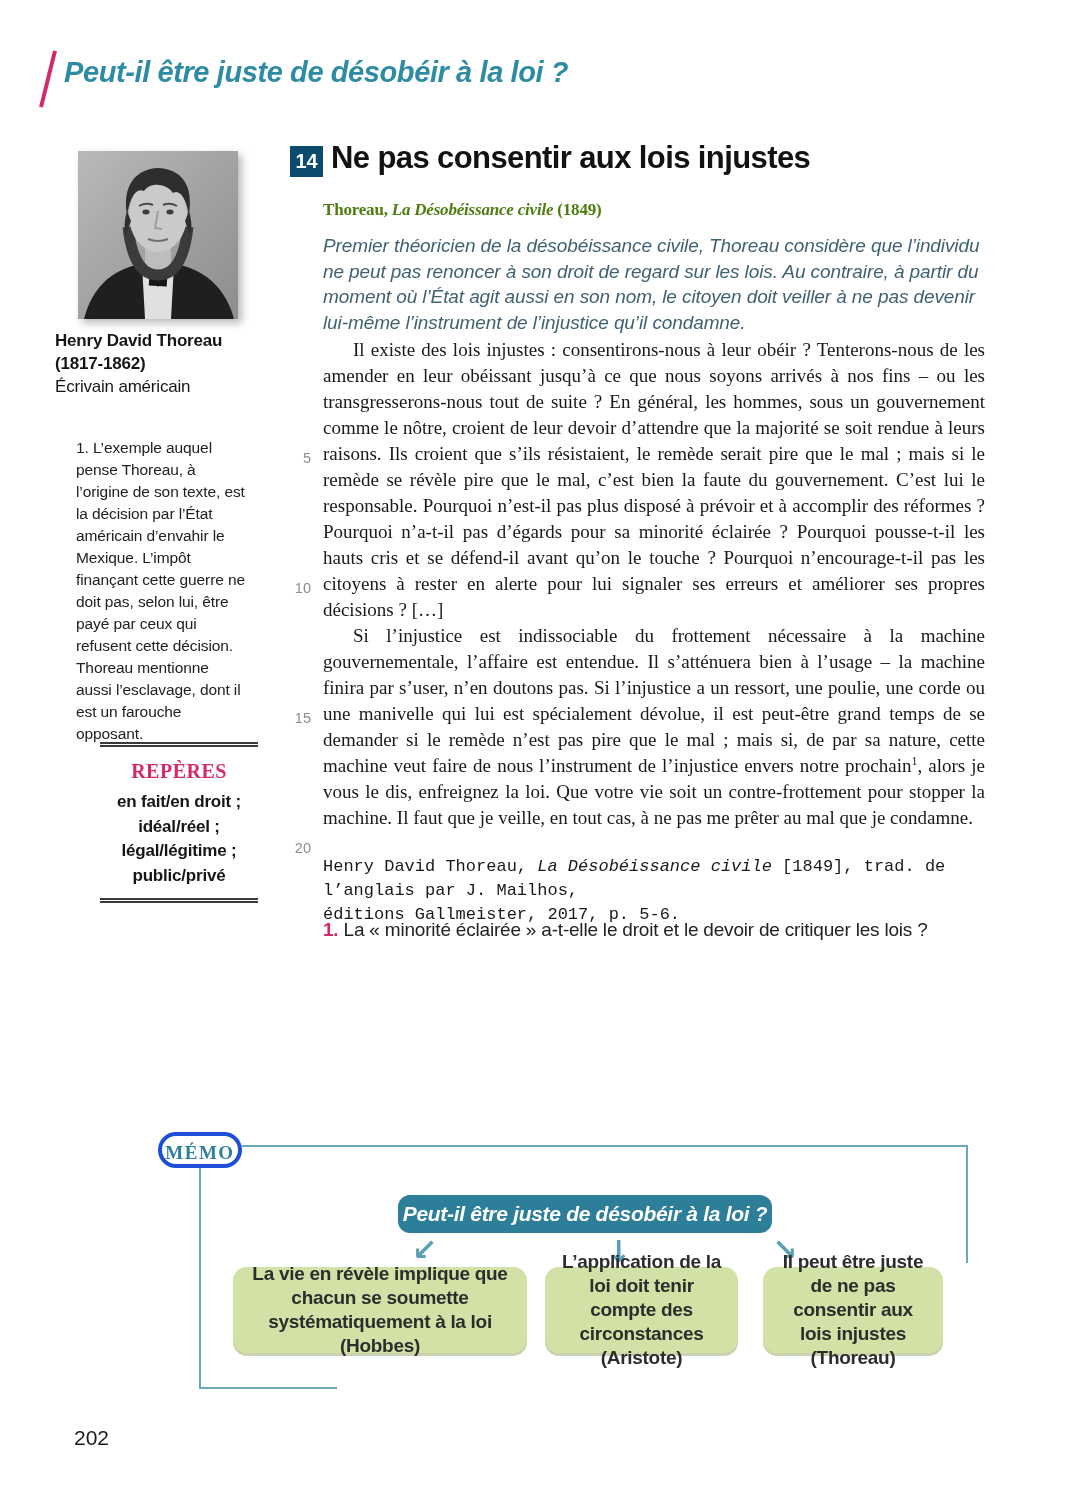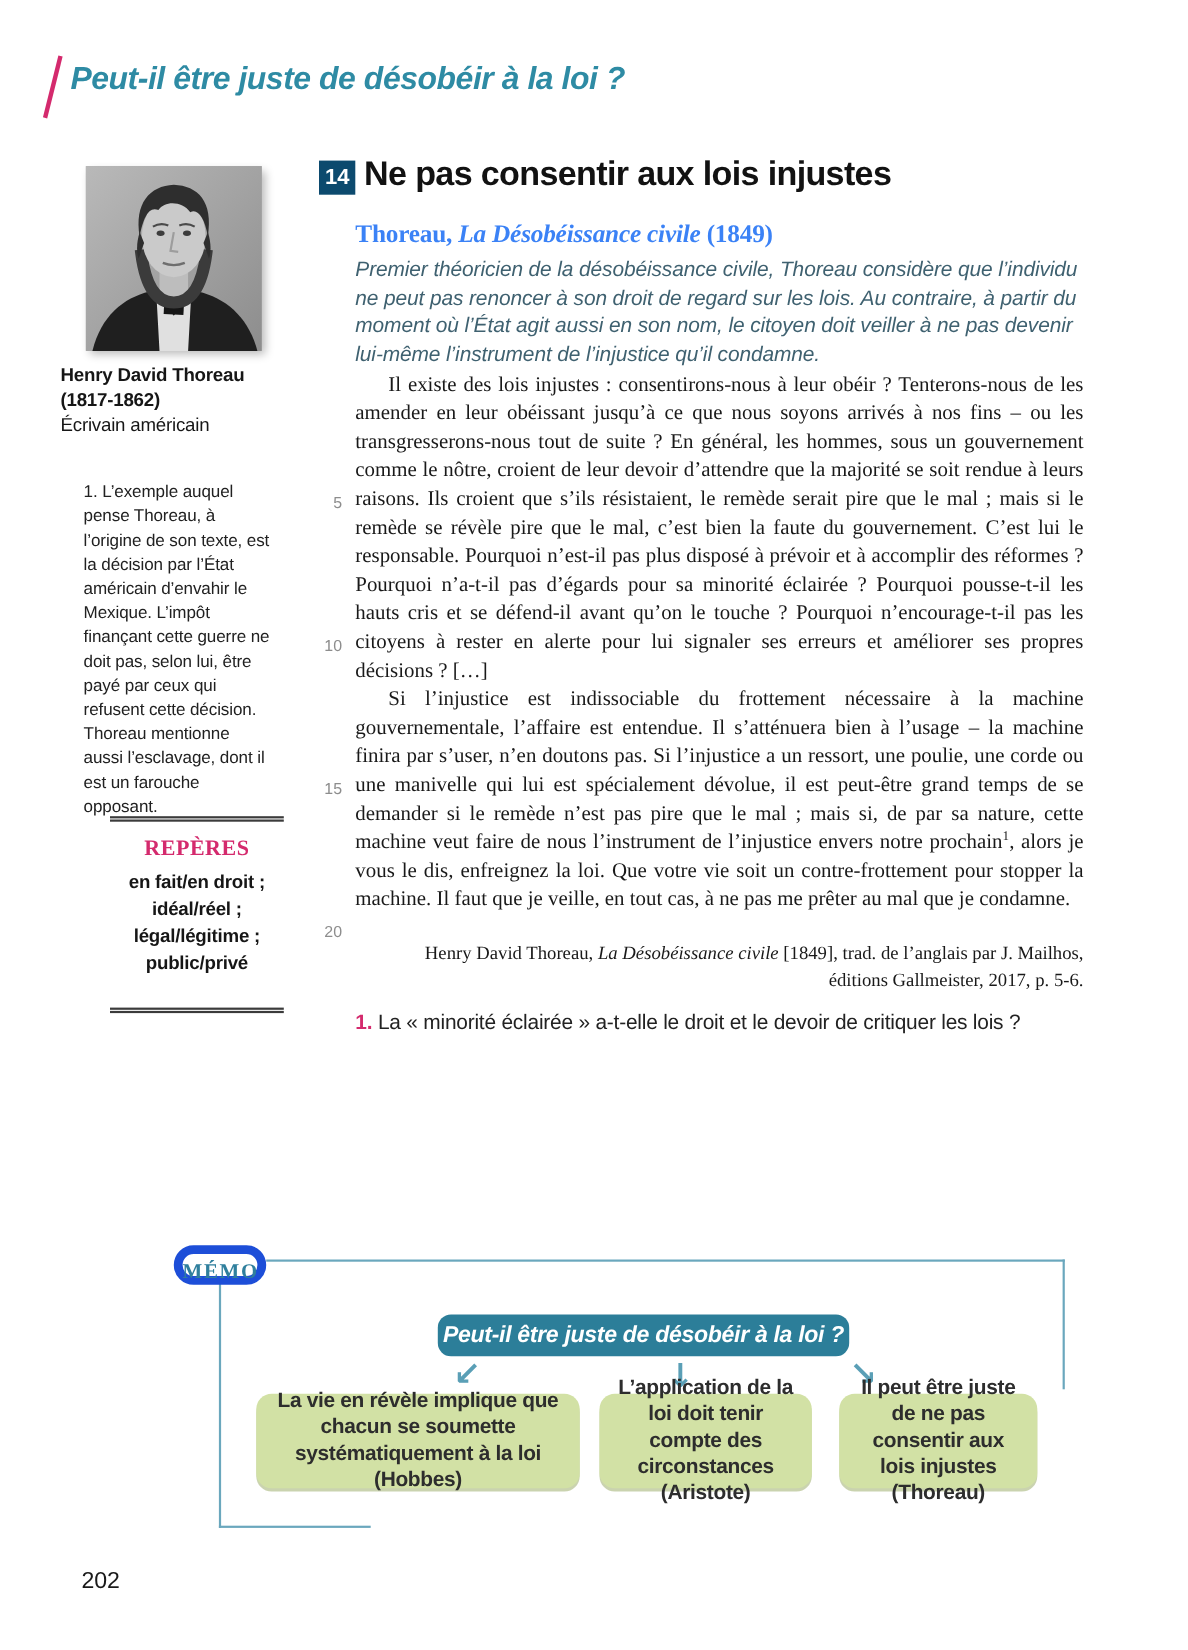--- a/index.html
+++ b/index.html
@@ -16,58 +16,58 @@
 
   
   .portrait { position:absolute; left:78px; top:151px; width:160px; height:168px;
     box-shadow:4px 4px 8px rgba(0,0,0,0.28); background:#a8a8a8; }
   .photo-caption { position:absolute; left:55px; top:329px; width:206px; 
     font-size:17px; line-height:23px; color:#161616; letter-spacing:-0.2px; }
   .photo-caption .cap-bold { font-weight:bold; }
   .footnote { position:absolute; left:76px; top:437px; width:170px;
     font-size:15.5px; line-height:22px; color:#212121; letter-spacing:-0.1px; }
   .reperes { position:absolute; left:100px; top:742px; width:158px; text-align:center;
-    padding:13px 0 28px; border-top:5px double #3b3b3b; border-bottom:5px double #3b3b3b; }
+    padding:13px 0 10px; border-top:5px double #3b3b3b; border-bottom:5px double #3b3b3b; }
   .reperes-title { font-family:"Liberation Serif", serif; font-weight:bold; font-size:20px;
     color:#d42a6d; letter-spacing:0.5px; margin-bottom:7px; }
   .reperes-item { font-weight:bold; font-size:17px; line-height:24.5px; color:#161616; letter-spacing:-0.2px; }
 
   
   .doc-badge { position:absolute; left:290px; top:146px; width:33px; height:31px;
     background:#0c4a6e; color:#ffffff; font-weight:bold; font-size:20px;
     text-align:center; line-height:31px; }
   .doc-title { position:absolute; left:331px; top:140px; font-size:31px; font-weight:bold;
     color:#121212; letter-spacing:-0.6px; }
   .doc-source { position:absolute; left:323px; top:200px; font-family:"Liberation Serif", serif;
-    font-weight:bold; font-size:23px; color:#3b82f6; letter-spacing:-0.2px; }
+    font-weight:bold; font-size:17px; color:#4d7c0f; letter-spacing:-0.2px; }
   .chapeau { position:absolute; left:323px; top:233px; width:662px; font-style:italic;
     font-size:19px; line-height:25.5px; color:#3f6170; letter-spacing:-0.1px; }
 
   
   .doc-text { position:absolute; left:323px; top:337px; width:662px;
     font-family:"Liberation Serif", serif; font-size:19px; line-height:26px;
     color:#191919; text-align:justify; }
   .doc-text p { margin:0; text-indent:30px; }
   .doc-text sup { font-size:12px; line-height:0; vertical-align:super; }
   .line-num { position:absolute; left:-40px; width:28px; text-align:right;
     font-family:"Liberation Sans", sans-serif; font-size:14.5px; color:#8d8d8d; }
   .ln-5  { top:108px; } .ln-10 { top:238px; } .ln-15 { top:368px; } .ln-20 { top:498px; }
 
-  .credit { position:absolute; left:323px; top:855px; width:662px; text-align:right;
-    font-family:Liberation Serif, serif; font-size:17px; line-height:24px; color:#191919; }
+  .credit { position:absolute; left:323px; top:855px; width:662px; text-align:left;
+    font-family:Liberation Mono, monospace; font-size:17px; line-height:24px; color:#191919; }
 
   
   .questions { position:absolute; left:323px; top:917px; width:662px; }
   .questions-title { color:#d42a6d; font-weight:bold; font-size:17.5px; letter-spacing:-0.2px; margin-bottom:4px; }
   .question { font-size:19px; line-height:25px; color:#222222; letter-spacing:-0.2px; }
   .qnum { color:#d42a6d; font-weight:bold; }
 
   
   .memo-badge { position:absolute; left:158px; top:1132px; width:84px; height:36px;
-    border:8px solid #1d4ed8; border-radius:18px; background:#ffffff; z-index:2;
+    border:4px solid #1d4ed8; border-radius:18px; background:#ffffff; z-index:2;
     text-align:center; line-height:34px; font-family:"Liberation Serif", serif;
     font-weight:bold; font-size:19px; color:#2f7f9d; letter-spacing:1.5px; box-sizing:border-box; }
   .memo-line { position:absolute; background:#6aa7bd; }
   .memo-line-h-top    { left:242px; top:1145px; width:726px; height:2px; }
   .memo-line-v-right  { left:966px; top:1145px; width:2px; height:118px; }
   .memo-line-v-left   { left:199px; top:1166px; width:2px; height:223px; }
   .memo-line-h-bottom { left:199px; top:1387px; width:138px; height:2px; }
 
   .memo-banner { position:absolute; left:398px; top:1195px; width:374px; height:38px;
     background:#2c7e99; border-radius:12px; color:#ffffff; font-weight:bold; font-style:italic;

